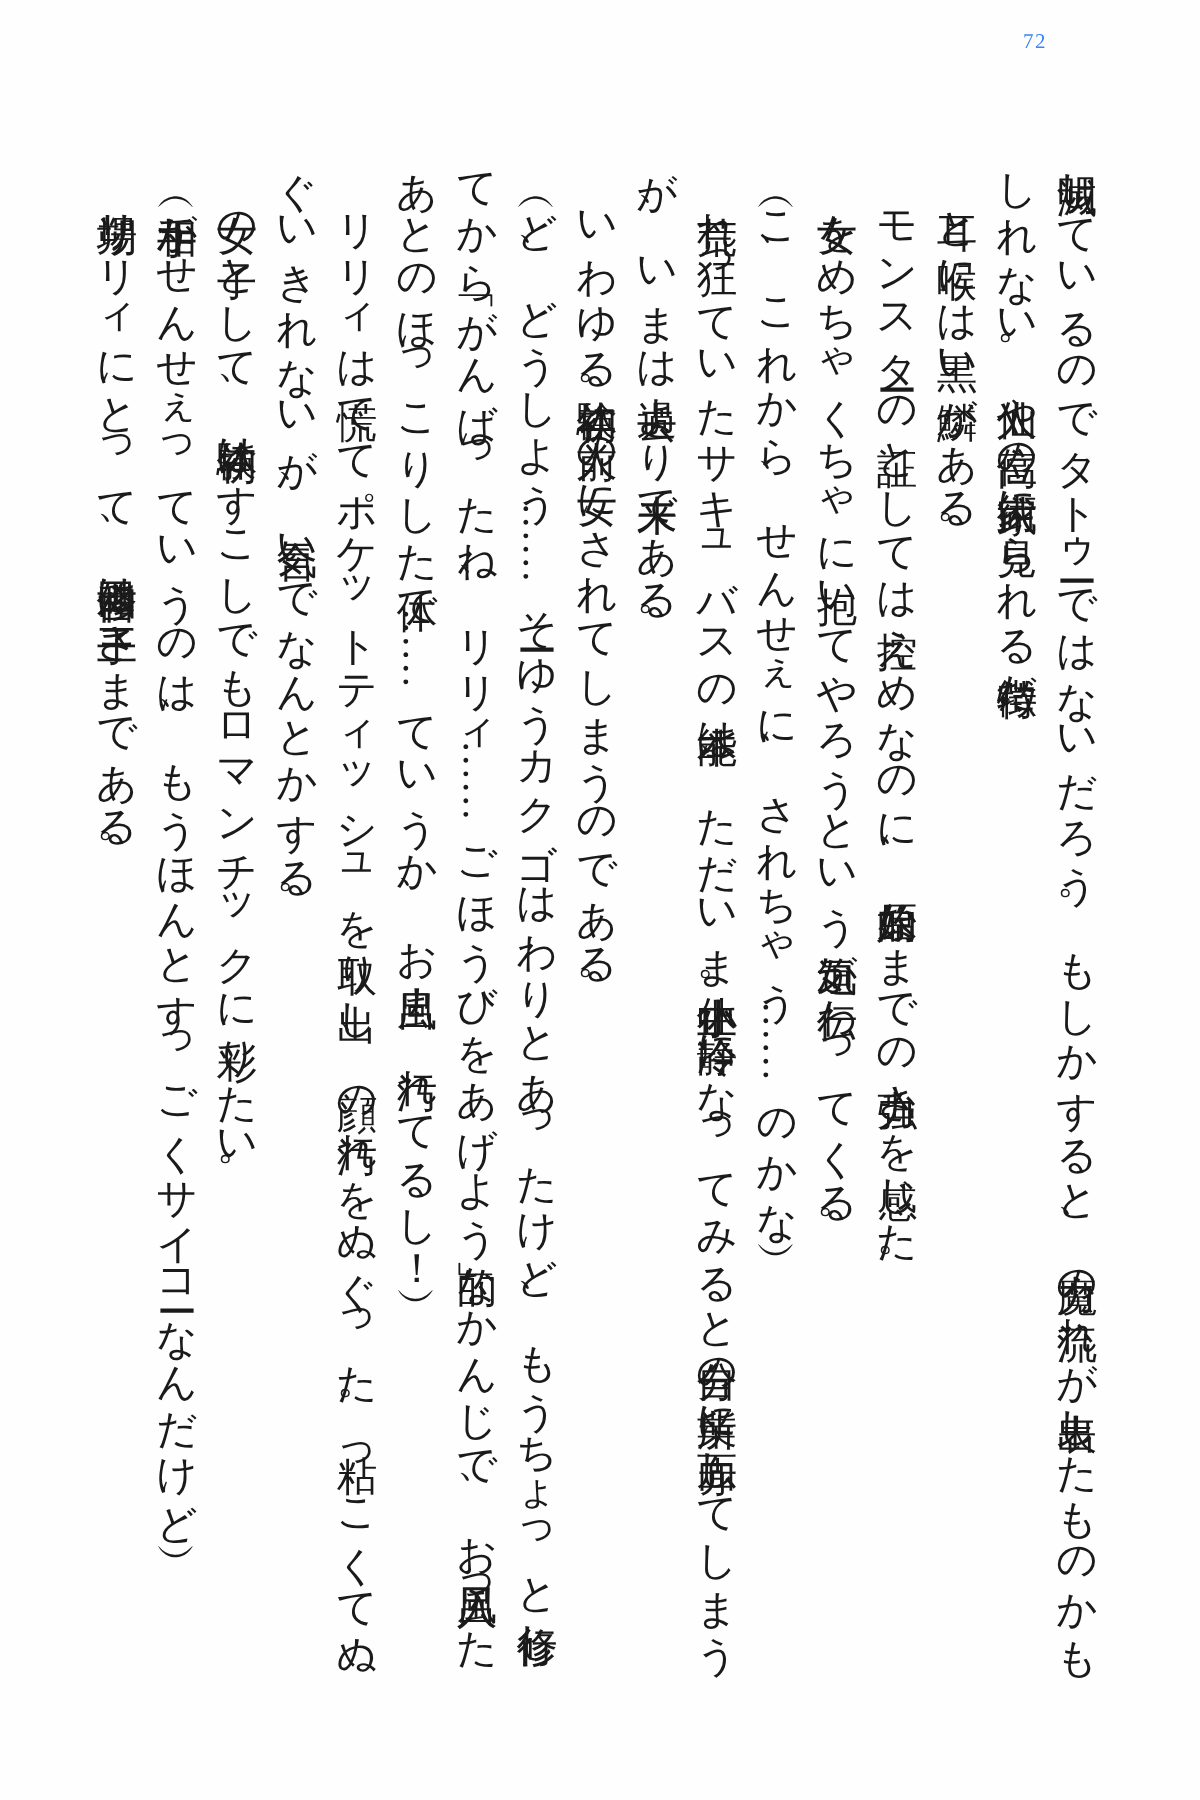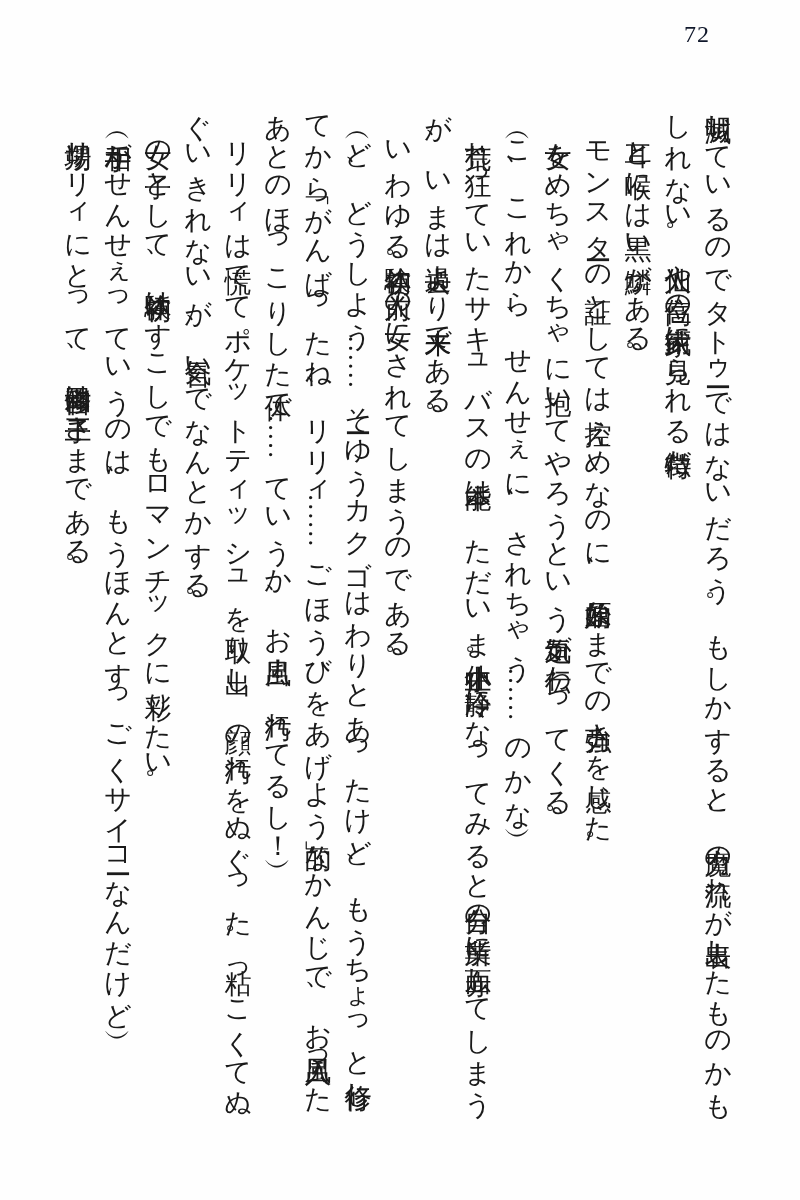--- a/index.html
+++ b/index.html
@@ -13,24 +13,24 @@
     height: 1200px;
     background: #fefefe;
     overflow: hidden;
     font-family: "Liberation Serif", "DejaVu Serif", serif;
   }
   .page-number {
     position: absolute;
     top: 21px;
     left: 682px;
     width: 30px;
-    text-align: center;
-    font-size: 24px;
+    text-align: left;
+    font-size: 14px;
     letter-spacing: 1px;
-    color: #0f172a;
+    color: #3b82f6;
     font-family: "Liberation Serif", "DejaVu Serif", serif;
   }
   .text-block {
     position: absolute;
     top: 96px;
     left: 58px;
     width: 680px;
     height: 1026px;
     writing-mode: vertical-rl;
     -webkit-writing-mode: vertical-rl;

